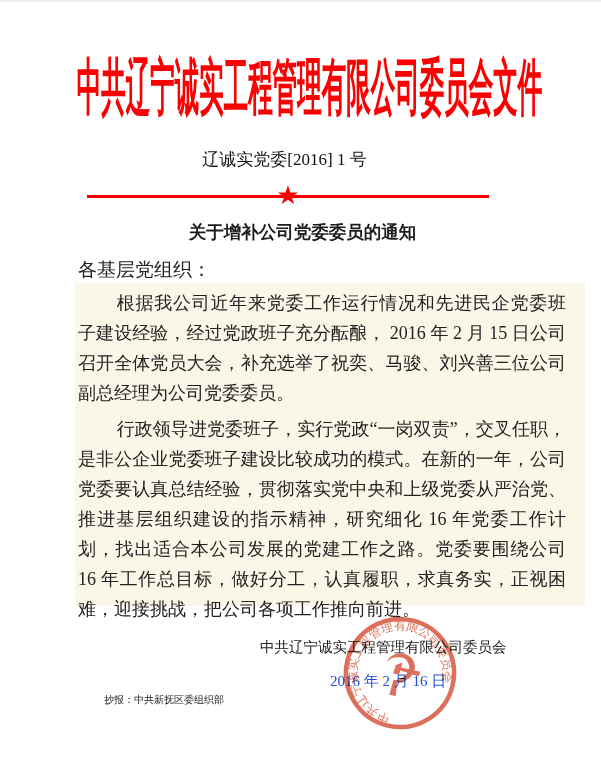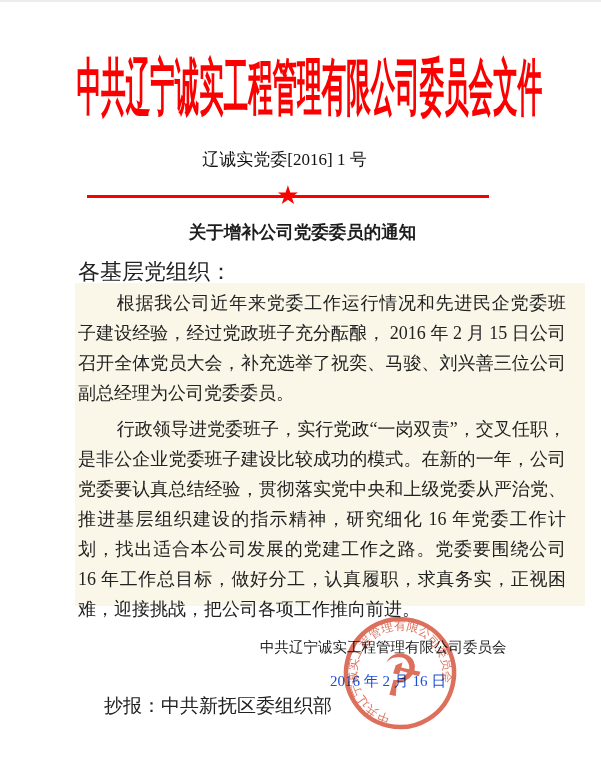--- a/index.html
+++ b/index.html
@@ -34,21 +34,21 @@
     position:absolute; left:270px; top:183px; width:36px;
     text-align:center; color:#fa0000; font-size:26px; line-height:26px;
   }
   .doc-title {
     position:absolute; top:220px; left:0; width:601px;
     text-align:center; font-weight:bold; font-size:17.5px; color:#1d1d1d;
     transform:translateX(2px); white-space:nowrap;
   }
   .salutation {
     position:absolute; left:78px; top:257px;
-    font-size:22px; color:#222222; white-space:nowrap;
+    font-size:19px; color:#222222; white-space:nowrap;
   }
   .body-highlight {
     position:absolute; left:75px; top:283px; width:510px; height:323px;
     background:#faf6e8;
   }
   .body-text {
     position:absolute; left:78px; top:288px; width:488px;
     font-size:18px; line-height:30px; color:#222222;
     text-align:justify;
   }
@@ -59,21 +59,21 @@
   .signature {
     position:absolute; left:260px; top:638px;
     font-size:14.5px; color:#222222; white-space:nowrap;
   }
   .date {
     position:absolute; left:330px; top:672px;
     font-size:15px; color:#1d4ed8; white-space:nowrap;
   }
   .cc-line {
     position:absolute; left:104px; top:693px;
-    font-size:19px; color:#222222; white-space:nowrap;
+    font-size:10px; color:#222222; white-space:nowrap;
   }
   .seal {
     position:absolute; left:338px; top:611px; width:124px; height:124px;
     opacity:0.87; mix-blend-mode:multiply;
   }
 </style>
 </head>
 <body>
 
 <div class="top-edge"></div>

